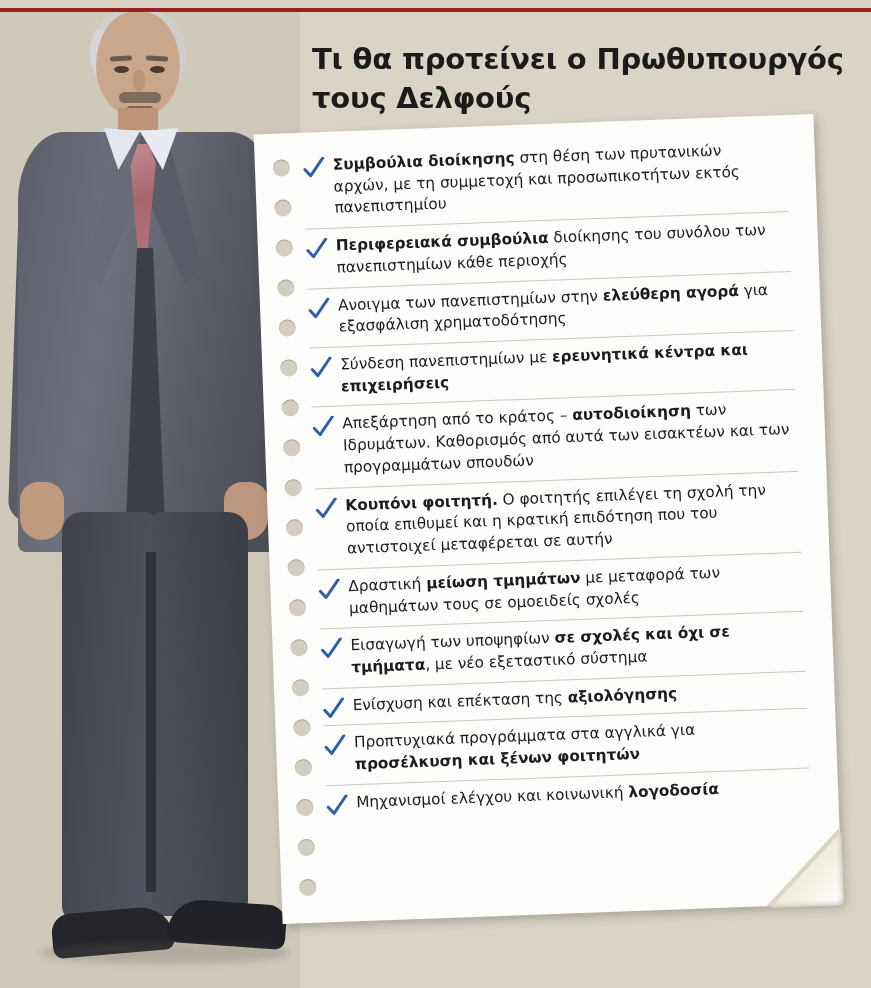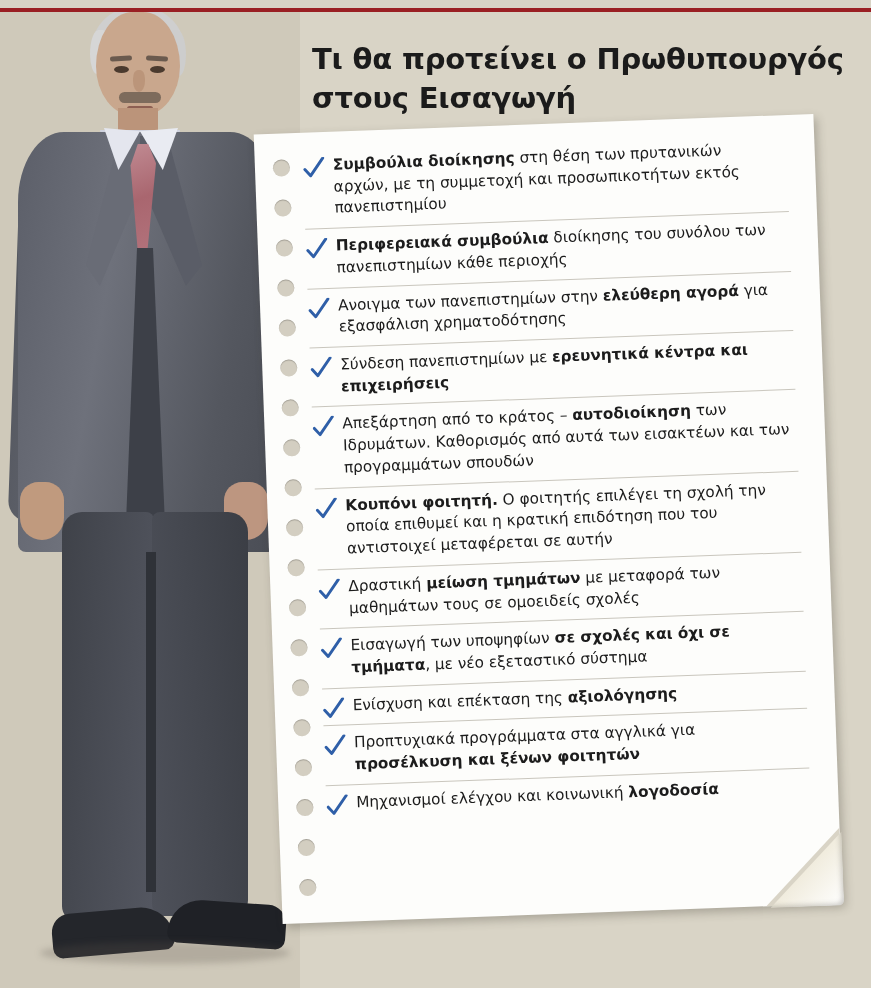--- a/index.html
+++ b/index.html
@@ -284,21 +284,21 @@
   <div class="ph" id="ph-hand-l"></div>
   <div class="ph" id="ph-hand-r"></div>
   <div class="ph" id="ph-pants-l"></div>
   <div class="ph" id="ph-pants-r"></div>
   <div class="ph" id="ph-pants-gap"></div>
   <div class="ph" id="ph-shoe-l"></div>
   <div class="ph" id="ph-shoe-r"></div>
   <div class="ph" id="ph-shadow"></div>
 </div>
 
-<div id="headline">Τι θα προτείνει ο Πρωθυπουργός στους Εισαγωγή</div>
+<div id="headline">Τι θα προτείνει ο Πρωθυπουργός τους Δελφούς</div>
 
 <div id="card-wrap">
   <div id="card">
     <div id="holes">
         <div class="hole" style="top: 26px;"></div>
         <div class="hole" style="top: 66px;"></div>
         <div class="hole" style="top: 106px;"></div>
         <div class="hole" style="top: 146px;"></div>
         <div class="hole" style="top: 186px;"></div>
         <div class="hole" style="top: 226px;"></div>

